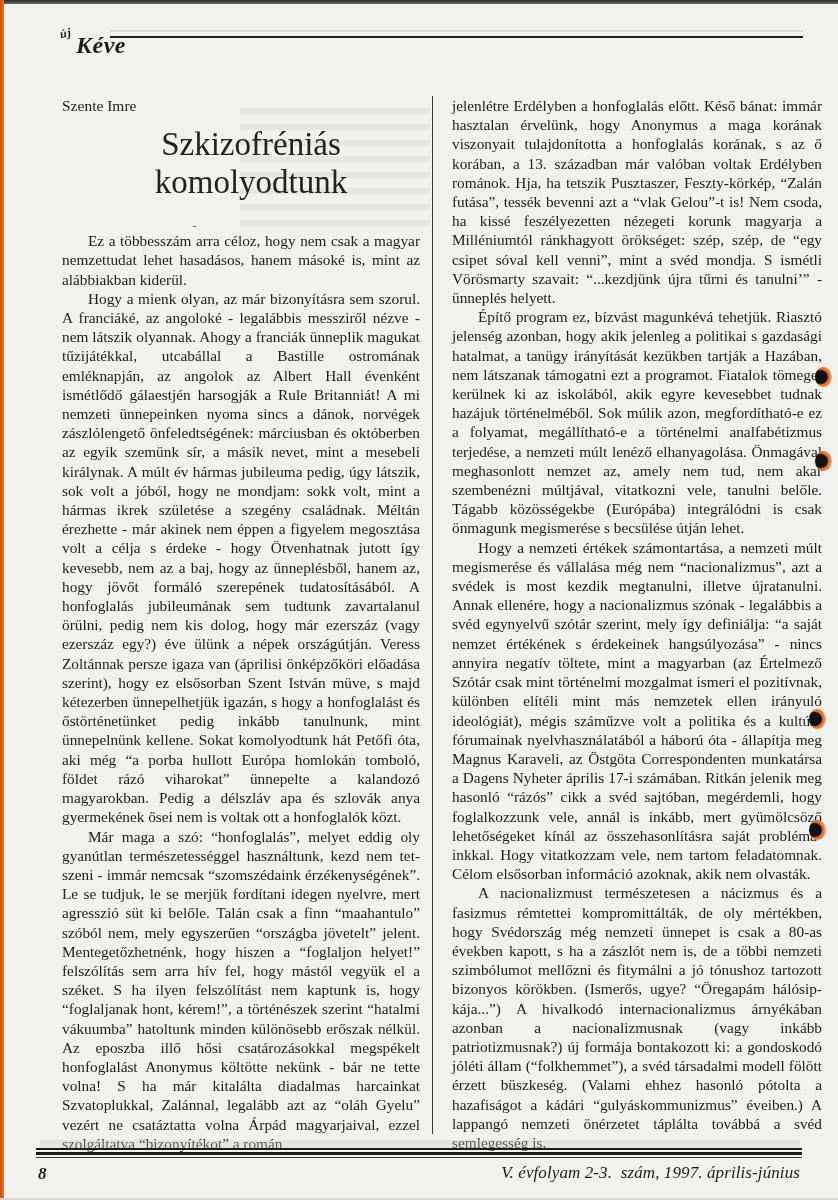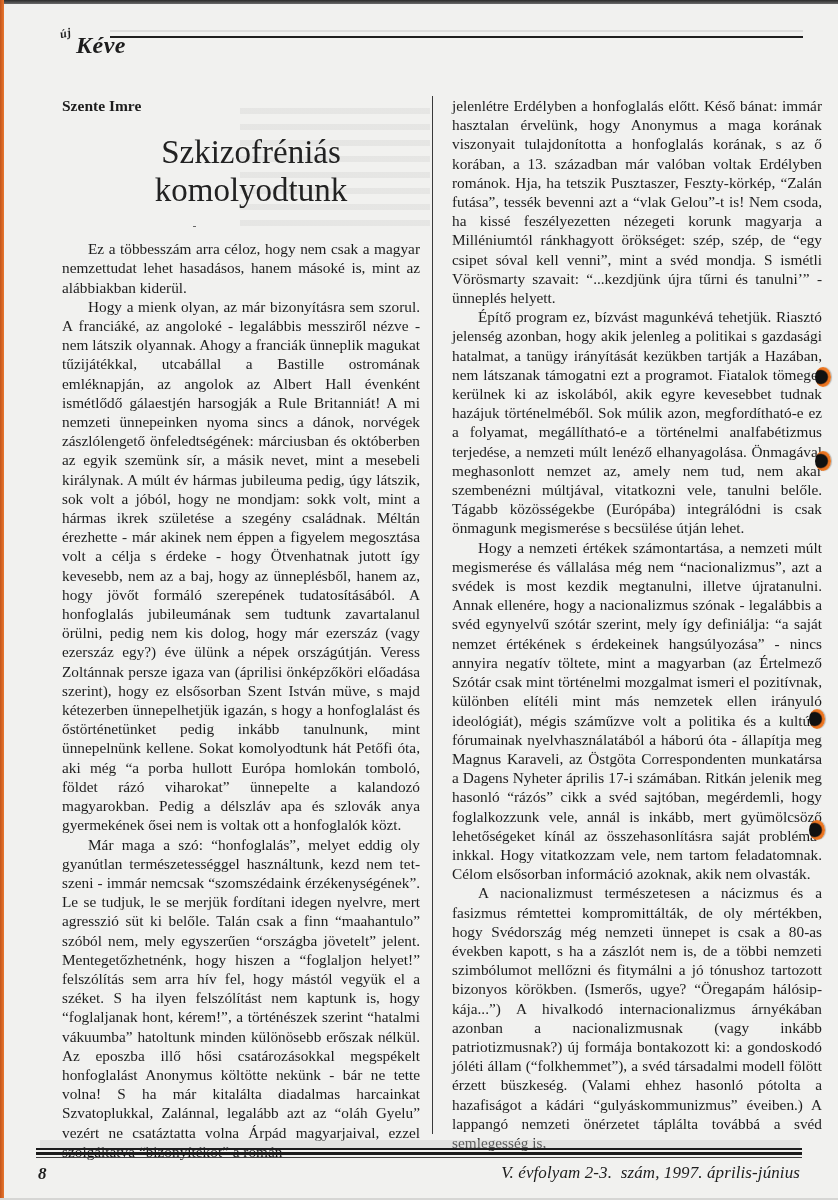--- a/index.html
+++ b/index.html
@@ -49,21 +49,21 @@
       font-size: 15.3px; line-height: 19.2px; text-align: justify;
       hyphens: manual;
     }
     .col-left { left: 62px; width: 358px; }
     .col-right { left: 452px; width: 370px; top: 96px; }
     .divider {
       position: absolute; left: 432px; top: 96px; width: 1px; height: 1038px;
       background: #3a3a3a;
     }
     .author {
-      font-weight: bold; font-size: 15.5px; margin-top: 2px; margin-bottom: 18px;
+      font-weight: normal; font-size: 15.5px; margin-top: 2px; margin-bottom: 10px;
       text-align: left;
     }
     .title {
       font-size: 33px; line-height: 38px; text-align: center;
       font-weight: normal; margin-left: 20px; margin-bottom: 30px; color: #222;
     }
     .title span { display: block; font-family: Liberation Serif, serif; }
     .title-dash {
       position: absolute; left: 193px; top: 226px; width: 3px; height: 1px; background: #666;
     }

